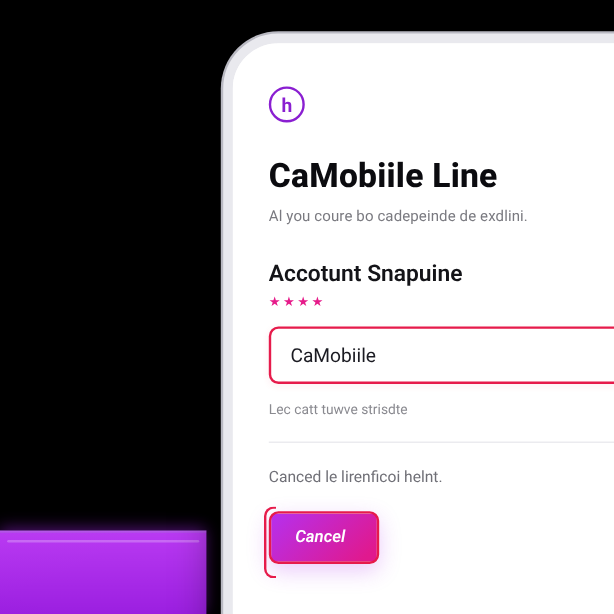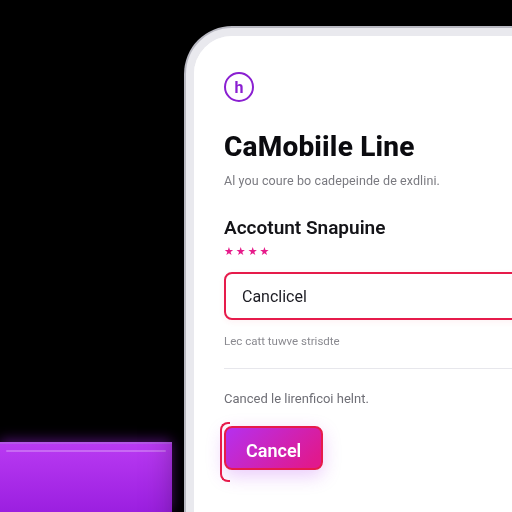--- a/index.html
+++ b/index.html
@@ -113,26 +113,26 @@
     margin-bottom: 20px;
   }
   .cta {
     position: relative;
     display: inline-block;
     height: 44px;
     min-width: 92px;
     border-radius: 8px;
     padding: 12px 20px 0 20px;
     color: #fff;
-    font-size: 18px;
+    font-size: 14px;
     font-weight: 600;
-    text-align: center;
     background: linear-gradient(135deg, #b530ef 0%, #e0198e 90%);
     border: 2px solid #e61b4b;
     box-shadow: 0 6px 18px rgba(176,48,239,.25);
+    font-style: italic;
   }
   .cta::before {
     content: "";
     position: absolute;
     left: -6px; top: -6px;
     width: 8px; height: 56px;
     border: 2px solid #e61b4b;
     border-right: 0;
     border-radius: 8px 0 0 8px;
     background: transparent;
@@ -171,21 +171,21 @@
       <span>h</span>
     </div>
 
     <h1 class="title">CaMobiile Line</h1>
     <p class="subtitle">Al you coure bo cadepeinde de exdlini.</p>
 
     <div class="section-label">Accotunt Snapuine</div>
     <div class="stars">★★★★</div>
 
     <div class="input-outline">
-      <span>Canclicel</span>
+      <span>CaMobiile</span>
     </div>
 
     <div class="help">Lec catt tuwve strisdte</div>
 
     <div class="divider"></div>
 
     <div class="footer-note">Canced le lirenficoi helnt.</div>
 
     <div class="cta">
       <span>Cancel</span>

